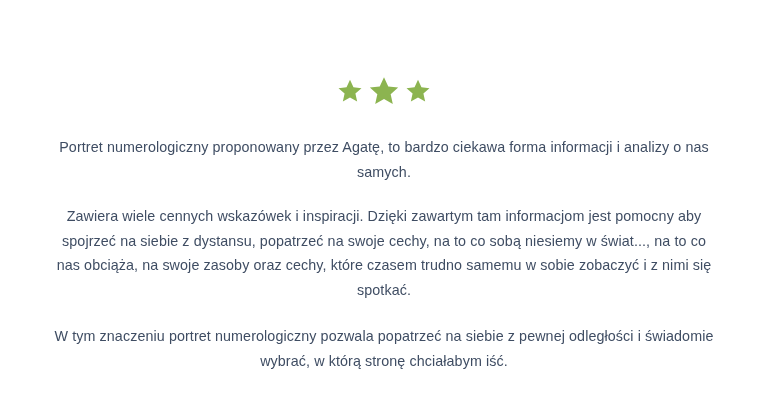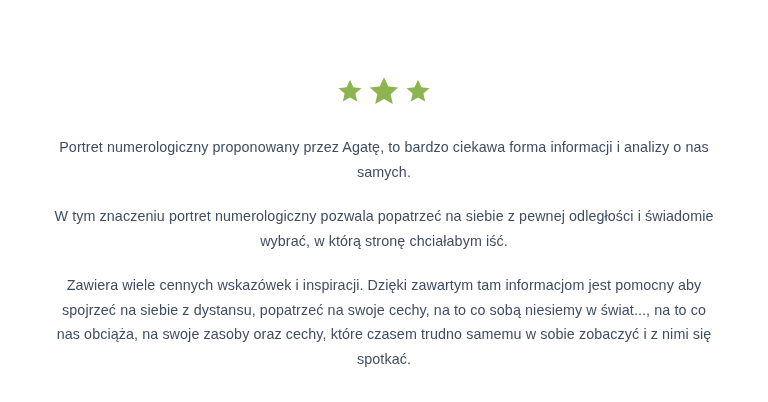--- a/index.html
+++ b/index.html
@@ -97,22 +97,22 @@
     </span>
     <span class="star small">
       <svg viewBox="0 0 24 24" width="26" height="26" aria-hidden="true">
         <polygon points="12,1.6 15.2,8.6 22.6,9.4 17,14.4 18.6,21.8 12,18 5.4,21.8 7,14.4 1.4,9.4 8.8,8.6" fill="#8cb450"></polygon>
       </svg>
     </span>
   </div>
 
   <div class="quote-body">
     <p class="para p1">Portret numerologiczny proponowany przez Agatę, to bardzo ciekawa forma informacji i analizy o nas samych.</p>
+    <p class="para p2">Zawiera wiele cennych wskazówek i inspiracji. Dzięki zawartym tam informacjom jest pomocny aby spojrzeć na siebie z dystansu, popatrzeć na swoje cechy, na to co sobą niesiemy w świat..., na to co nas obciąża, na swoje zasoby oraz cechy, które czasem trudno samemu w sobie zobaczyć i z nimi się spotkać.</p>
     <p class="para p3">W tym znaczeniu portret numerologiczny pozwala popatrzeć na siebie z pewnej odległości i świadomie wybrać, w którą stronę chciałabym iść.</p>
-    <p class="para p2">Zawiera wiele cennych wskazówek i inspiracji. Dzięki zawartym tam informacjom jest pomocny aby spojrzeć na siebie z dystansu, popatrzeć na swoje cechy, na to co sobą niesiemy w świat..., na to co nas obciąża, na swoje zasoby oraz cechy, które czasem trudno samemu w sobie zobaczyć i z nimi się spotkać.</p>
   </div>
 
   <div class="divider"></div>
 
   <div class="author">IWONA K.</div>
 
   <div class="spacer"></div>
 </div>
 
 </body></html>

